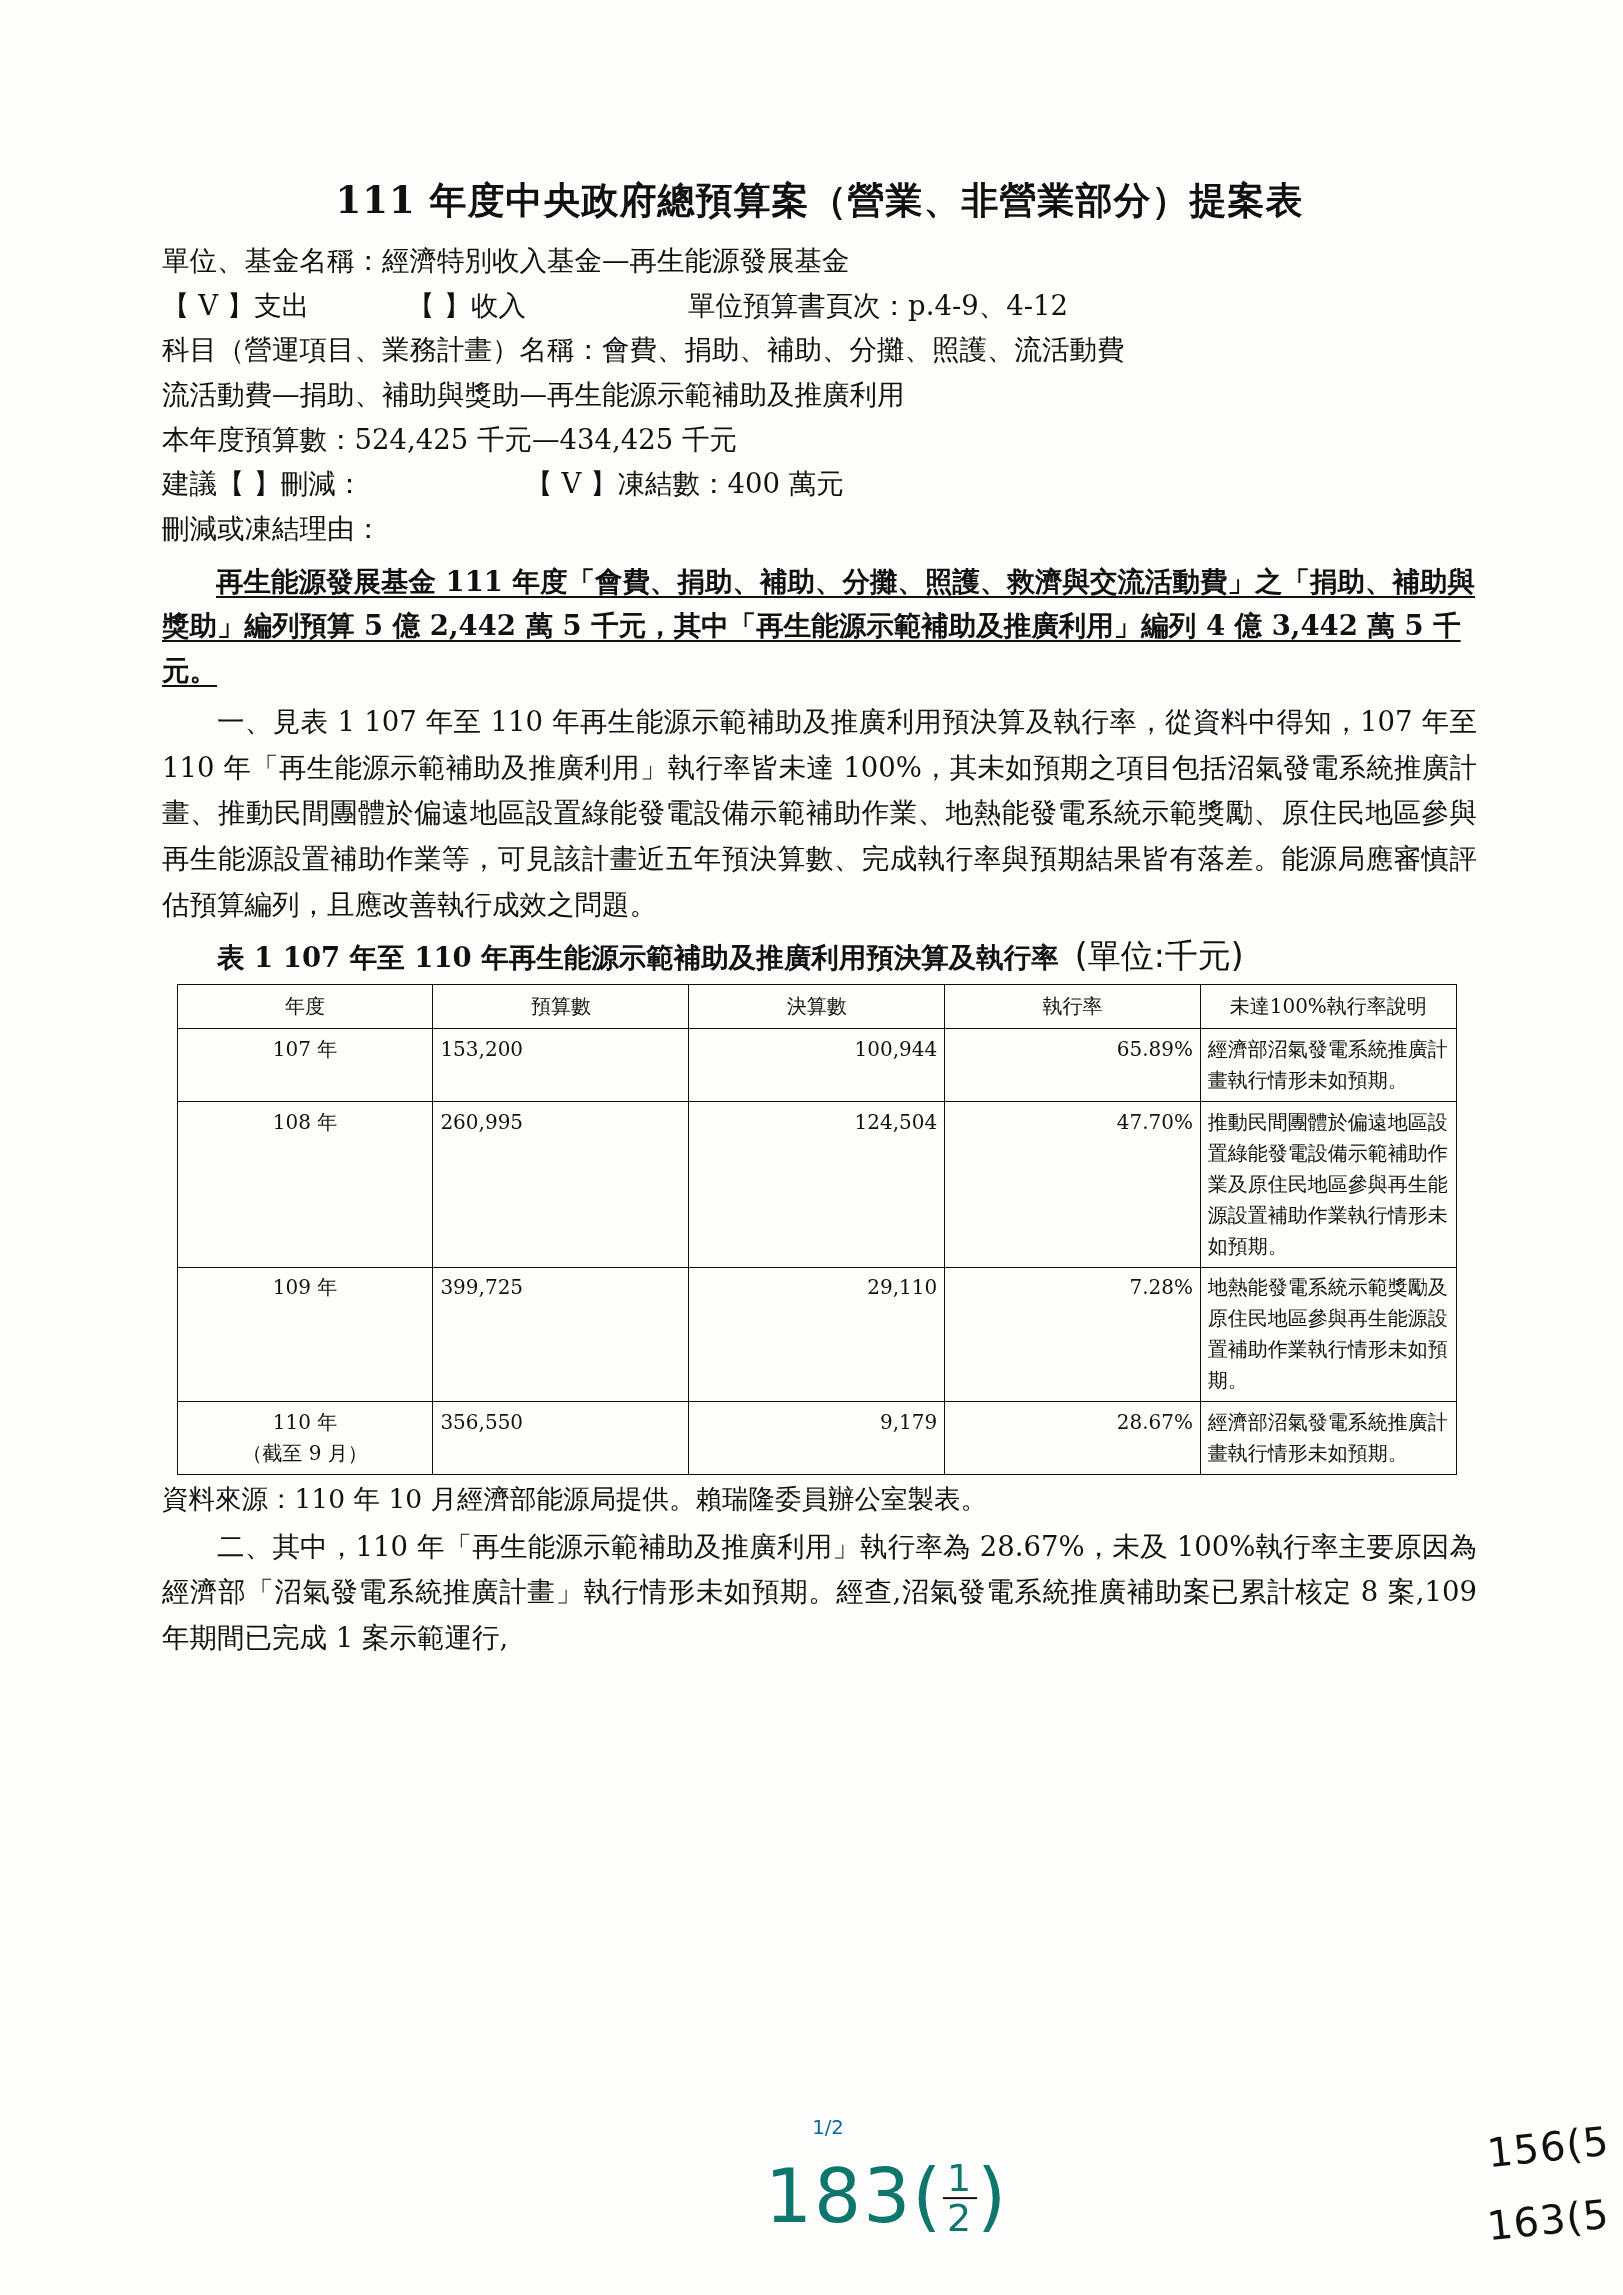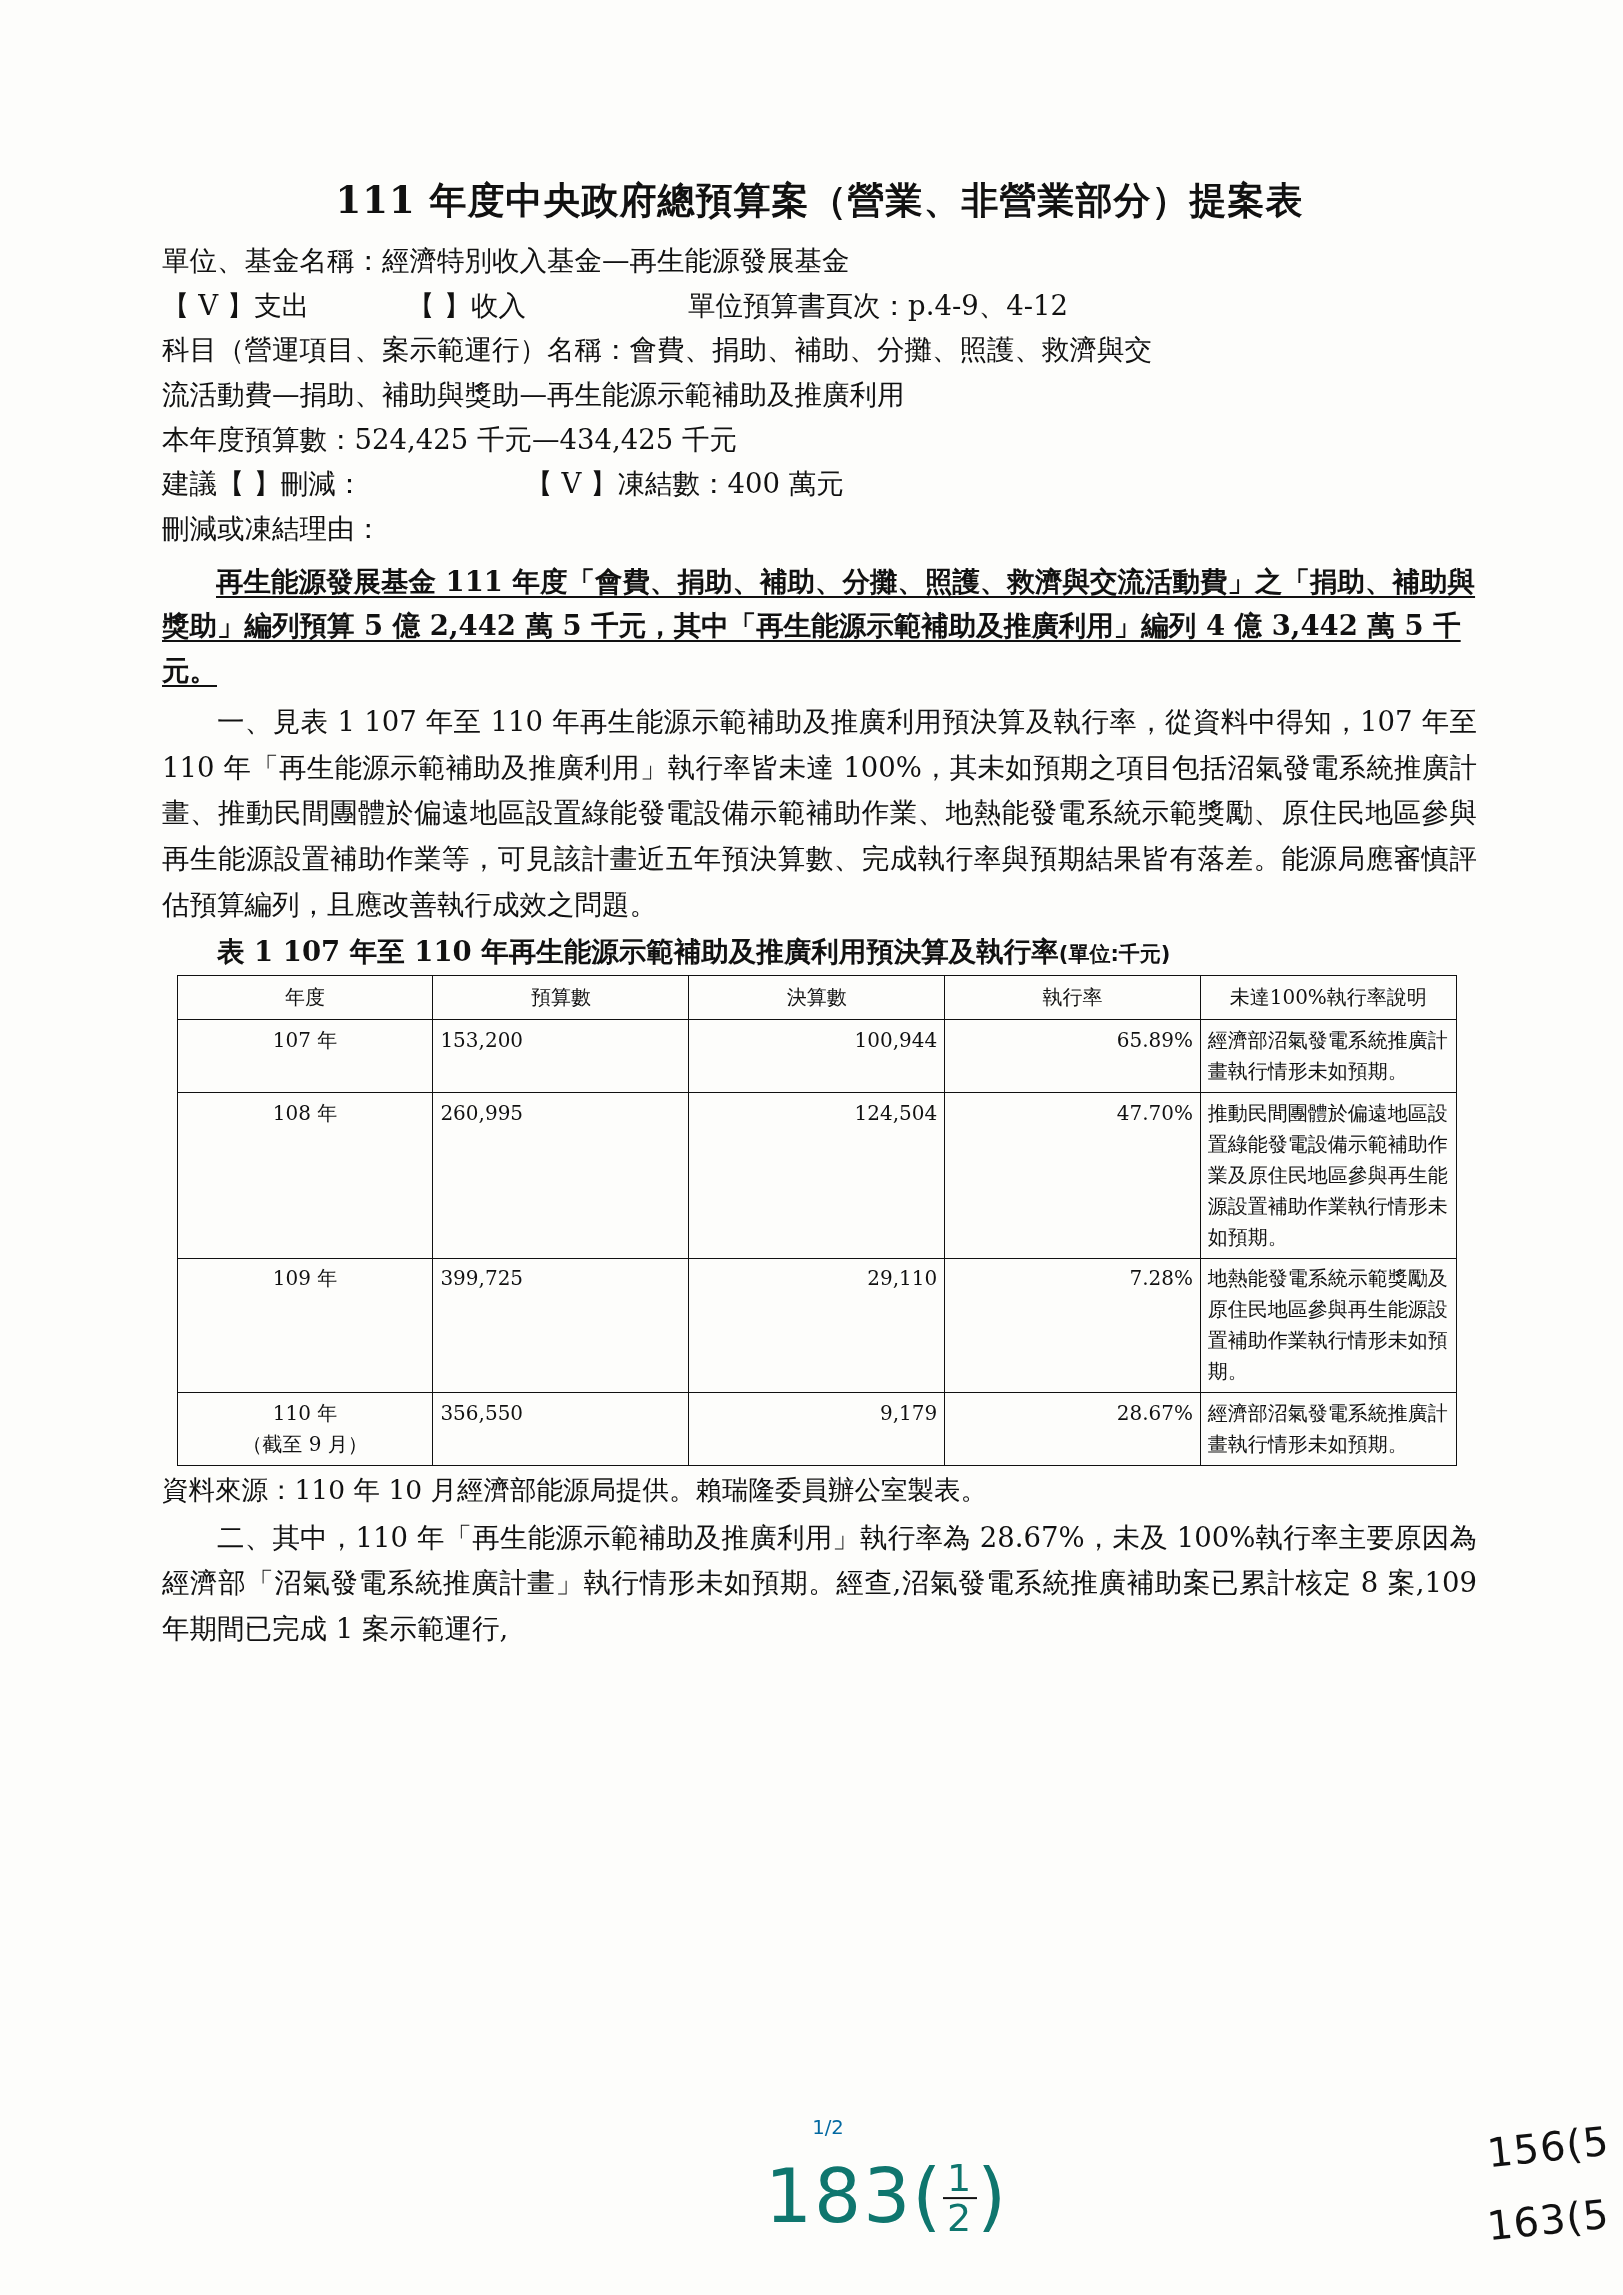--- a/index.html
+++ b/index.html
@@ -83,23 +83,24 @@
   
   .tbl-caption {
     font-size: 27.5px;
     font-weight: bold;
     margin: 6.9px 0 4.9px 0;
     text-indent: 55px;
     position: relative;
     white-space: nowrap;
   }
   .tbl-caption .unit {
-    font-weight: bold;
-    font-size: 21px;
-    font-family: "DejaVu Sans", "Liberation Sans", sans-serif;
+    font-weight: normal;
+    font-size: 33px;
+    font-family: "DejaVu Sans", "Liberation Sans", sans-serif;
+    margin-left: 16px;
   }
 
   
   table.data {
     border-collapse: collapse;
     width: 1280px;
     margin: 0 0 3.9px 14.7px;
     table-layout: fixed;
     font-size: 20px;
   }
@@ -183,21 +184,21 @@
     </p>
 
     <div class="row-flex">
       <span>【 V 】支出</span>
       <span class="gap-2"></span>
       <span>【   】收入</span>
       <span class="gap-3"></span>
       <span>單位預算書頁次：p.4-9、4-12</span>
     </div>
 
-    <p class="line">科目（營運項目、案示範運行）名稱：會費、捐助、補助、分攤、照護、救濟與交</p>
+    <p class="line">科目（營運項目、業務計畫）名稱：會費、捐助、補助、分攤、照護、流活動費</p>
     <p class="line">流活動費—捐助、補助與獎助—再生能源示範補助及推廣利用</p>
 
     <p class="line">
       <span>本年度預算數：</span><span>524,425 千元—434,425 千元</span>
     </p>
 
     <div class="row-flex">
       <span>建議【     】刪減：</span>
       <span class="gap-3"></span>
       <span>【 V 】凍結數：400 萬元</span>

